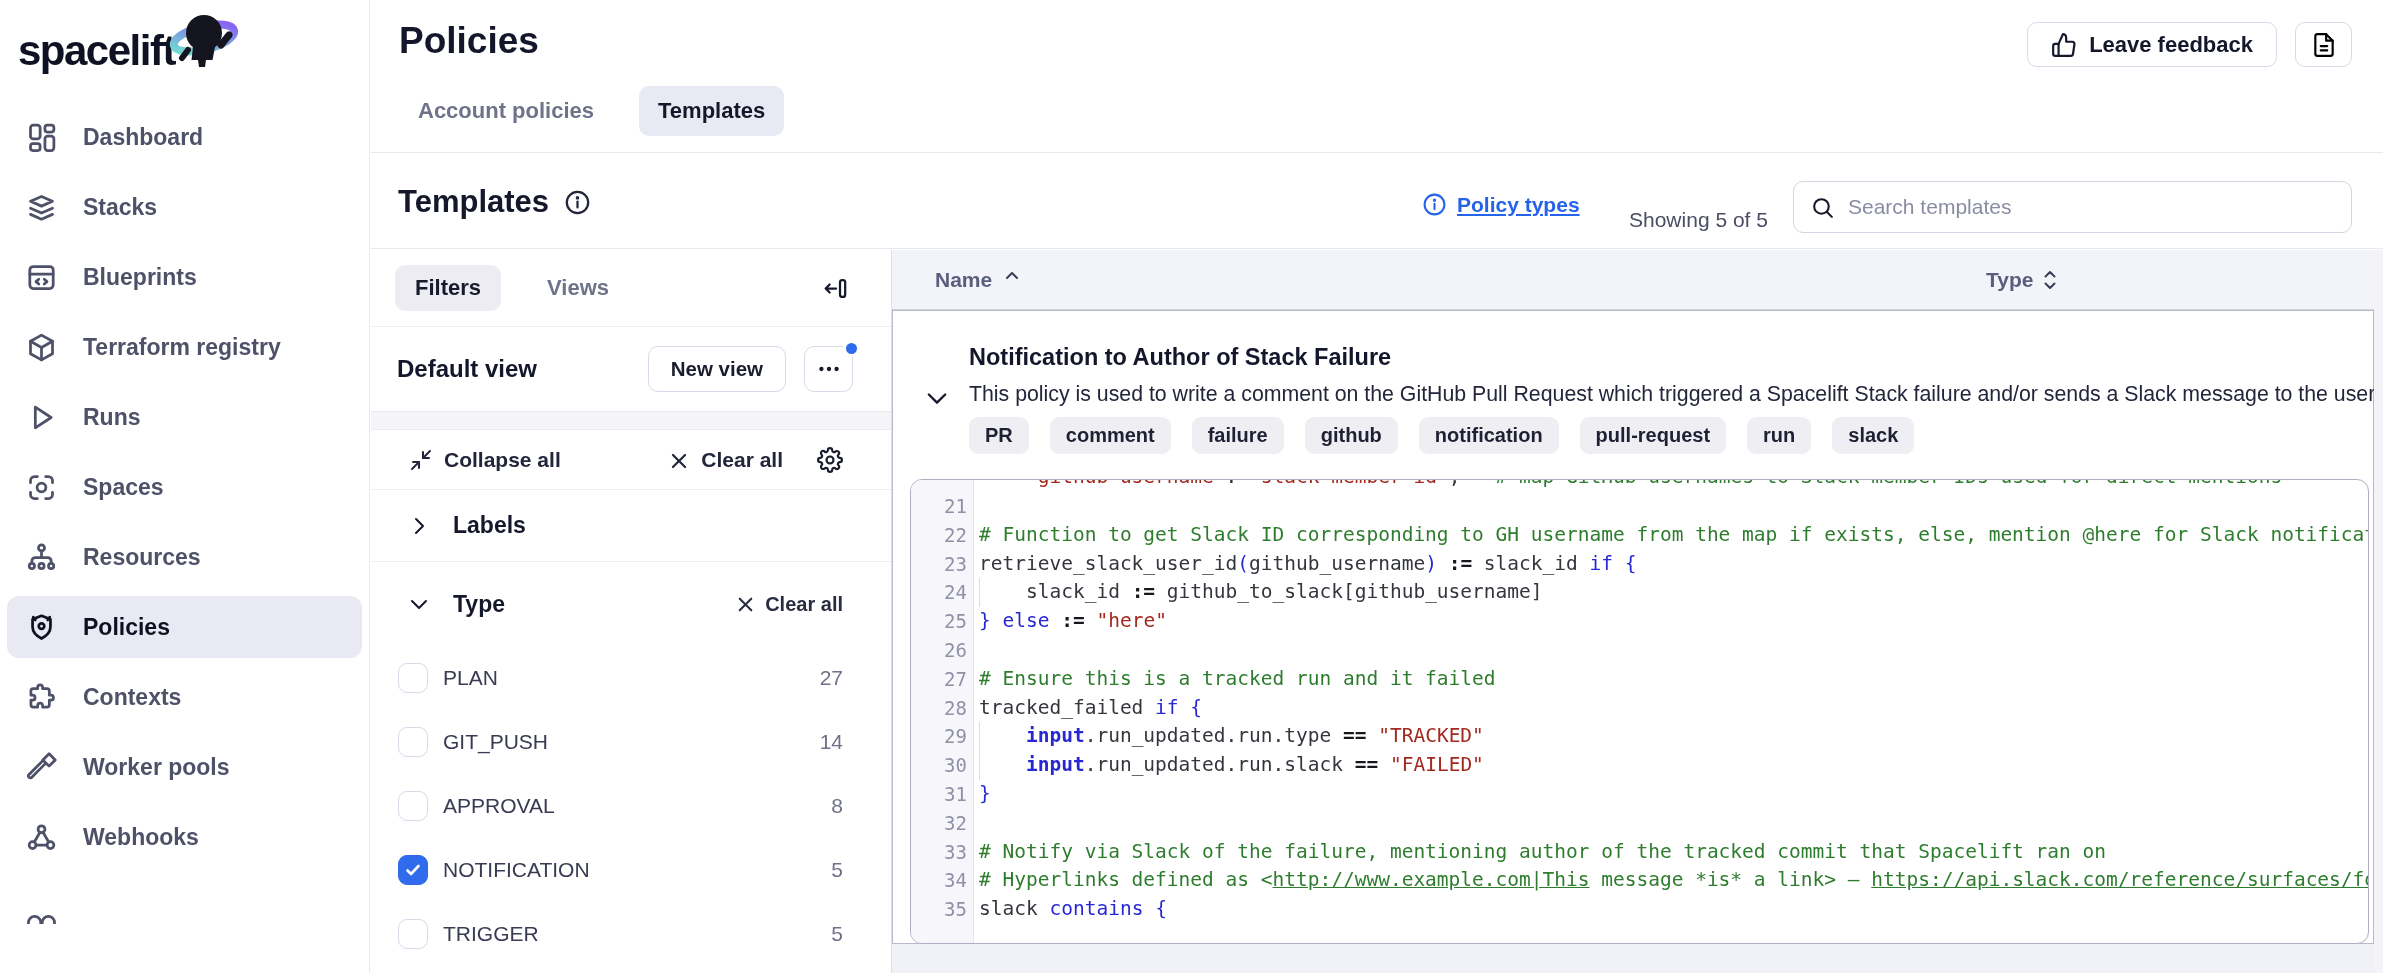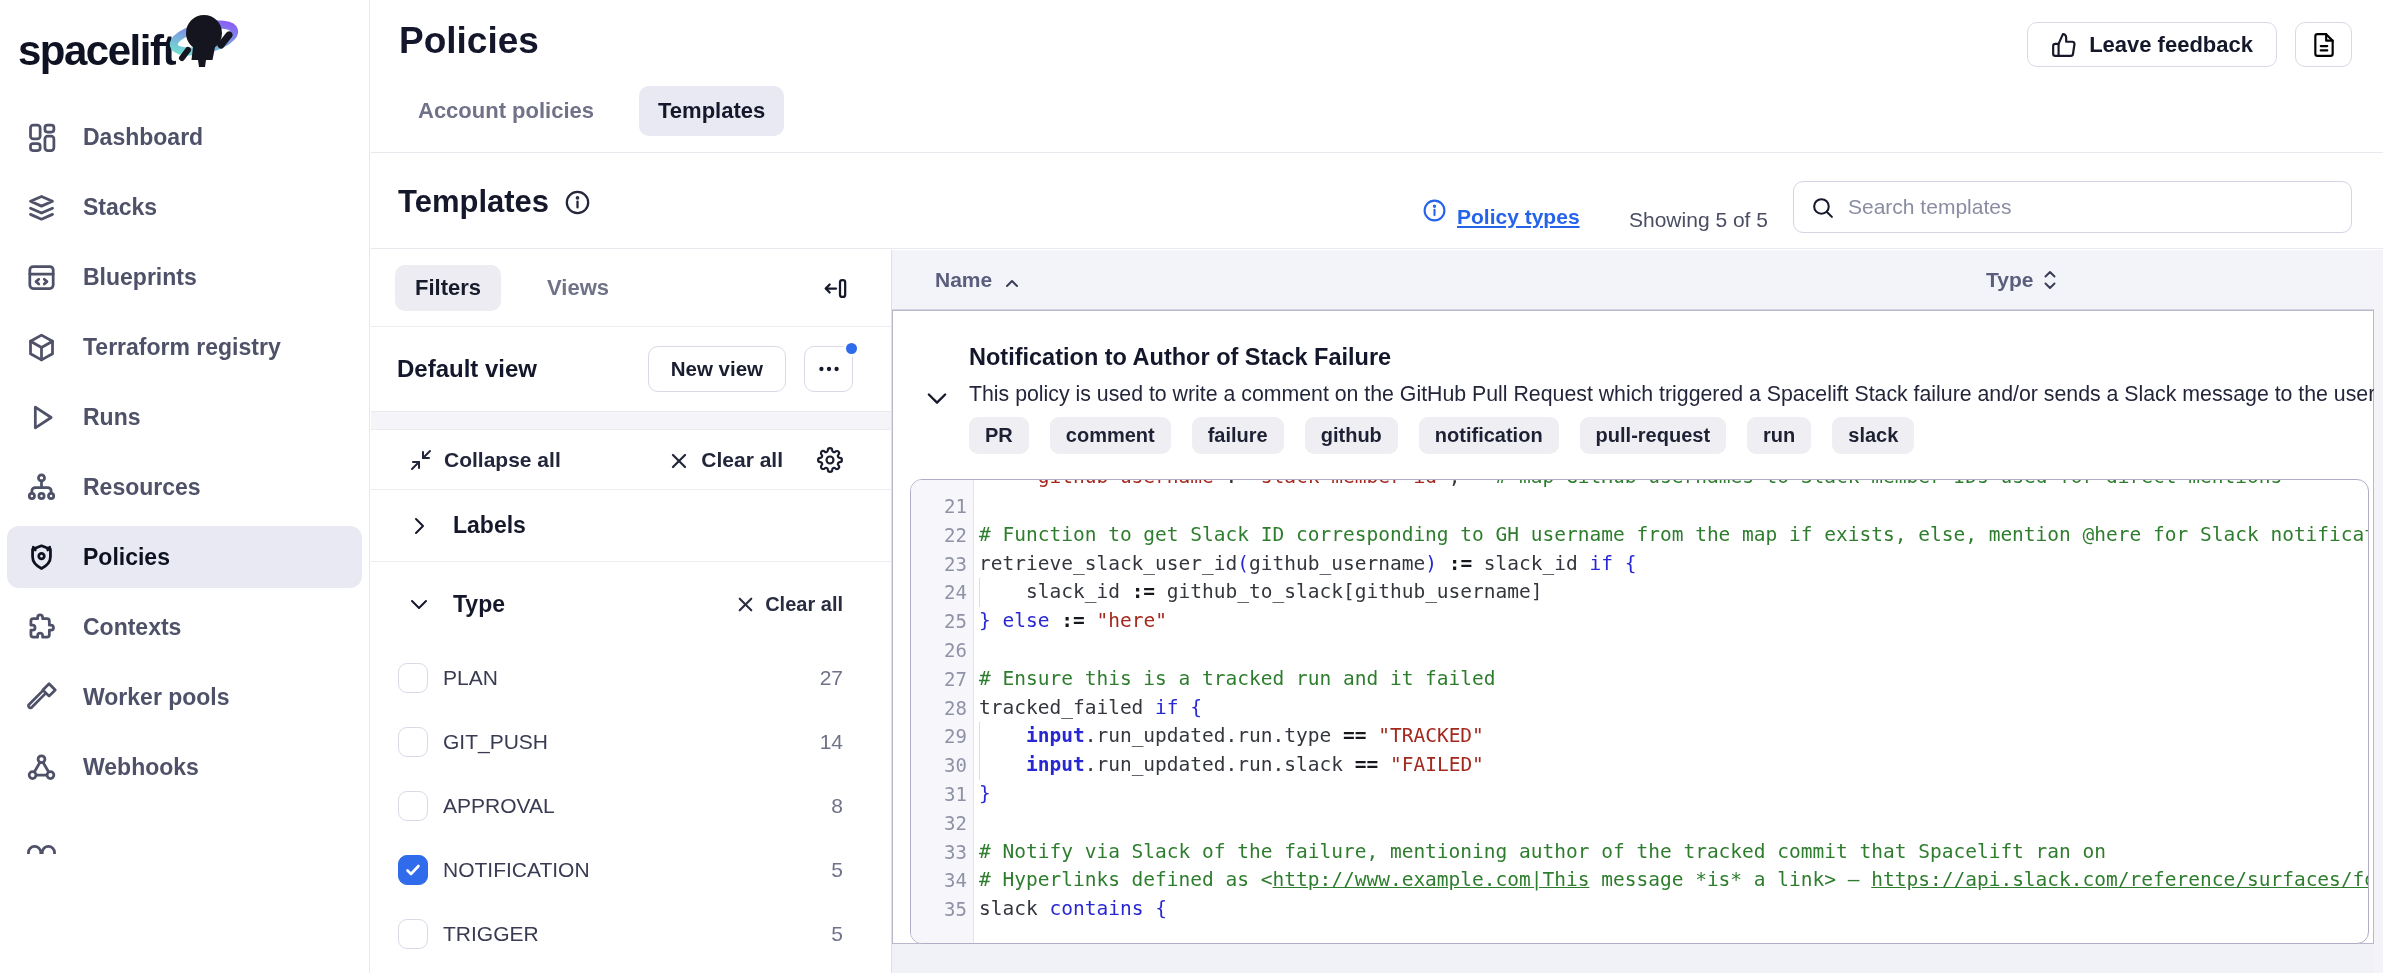--- a/index.html
+++ b/index.html
@@ -26,21 +26,21 @@
   .page-tab { font-size:22px; font-weight:600; color:#6F7288; padding:12px 19px; border-radius:10px; cursor:pointer; white-space:nowrap; }
   .page-tab.active { background:#E9E9F3; color:#15182B; }
   .btn { display:inline-flex; align-items:center; gap:12px; border:1px solid #D9D9E8; border-radius:10px; background:#fff; cursor:pointer; font-family:inherit; }
   .btn-feedback { position:absolute; right:106px; top:22px; height:45px; padding:0 23px; font-size:22px; font-weight:700; color:#15182B; }
   .btn-doc { position:absolute; right:31px; top:22px; width:57px; height:45px; justify-content:center; }
 
   
   .toolbar { position:absolute; top:154px; left:0; right:0; height:95px; border-bottom:1px solid #E8E8EF; background:#fff; }
   .tb-heading { position:absolute; left:27px; top:30px; display:flex; align-items:center; gap:15px; font-size:31px; font-weight:800; color:#15182B; }
   .policy-types { position:absolute; left:1051px; top:38px; display:flex; align-items:center; gap:10px; color:#2563EB; font-size:21px; font-weight:600; cursor:pointer; }
-  .policy-types .pt-label { text-decoration:underline;margin-top:13px; }
+  .policy-types .pt-label { text-decoration:underline; }
   .showing { position:absolute; left:1258px; top:54px; color:#4A4D63; font-size:21px; }
   .search-box { position:absolute; left:1422px; top:27px; width:559px; height:52px; border:1px solid #D4D4E5; border-radius:10px; display:flex; align-items:center; padding:0 16px; gap:13px; background:#fff; }
   .search-box input { border:none; outline:none; flex:1; font-size:21px; font-family:inherit; color:#1A1D2E; background:transparent; }
   .search-box input::placeholder { color:#8A8DA2; }
 
   
   .filter-panel { position:absolute; top:250px; left:0; width:521px; bottom:0; background:#fff; border-right:1px solid #DFDFE9; }
   .fp-tabs { height:77px; border-bottom:1px solid #ECECF2; display:flex; align-items:center; gap:26px; padding:0 24px; position:relative; }
   .fp-tab { font-size:22px; font-weight:600; color:#6F7288; padding:10px 20px; border-radius:10px; cursor:pointer; }
   .fp-tab.active { background:#ECECF2; color:#181B2C; }
@@ -62,21 +62,21 @@
   .fp-sec-clear { margin-left:auto; display:flex; align-items:center; gap:9px; font-size:20px; font-weight:600; color:#2A2D42; cursor:pointer; }
   .fp-option { height:64px; display:flex; align-items:center; padding:0 48px 0 27px; cursor:pointer; }
   .checkbox { width:30px; height:30px; border-radius:9px; border:1.5px solid #D9D9E8; background:#fff; display:inline-flex; align-items:center; justify-content:center; flex:none; }
   .checkbox.checked { background:#2F6BEA; border-color:#2F6BEA; }
   .opt-label { margin-left:15px; font-size:21px; color:#383B52; }
   .opt-count { margin-left:auto; font-size:21px; color:#6F7288; }
 
   
   .table-area { position:absolute; top:250px; left:521px; right:0; bottom:0; background:#fff; }
   .table-header { height:60px; background:#F3F3FA; border-bottom:1px solid #D2D2E0; position:relative; display:flex; align-items:center; font-size:21px; font-weight:600; color:#5A5D7C; }
-  .th-name { margin-left:43px; display:flex; align-items:flex-end; gap:12px; cursor:pointer; }
+  .th-name { margin-left:43px; display:flex; align-items:flex-start; gap:12px; cursor:pointer; }
   .th-type { position:absolute; left:1094px; display:flex; align-items:center; gap:9px; cursor:pointer; }
   .right-strip { position:absolute; top:0; right:0; width:9px; bottom:0; background:#F4F4F8; }
   .bottom-band { position:absolute; top:694px; left:0; right:9px; bottom:0; background:#F1F1F8; }
   .row-card { position:absolute; top:60px; left:0; right:9px; height:634px; border:1px solid #B9B9CC; background:#fff; }
   .expander { position:absolute; left:30px; top:73px; cursor:pointer; display:inline-flex; }
   .row-title { position:absolute; left:76px; top:33px; font-size:23.5px; font-weight:800; color:#14172B; }
   .row-desc { position:absolute; left:76px; top:71px; font-size:21.3px; color:#23263B; white-space:nowrap; }
   .row-tags { position:absolute; left:76px; top:106px; display:flex; gap:21px; }
   .tag { background:#EFEFF3; border-radius:9px; padding:7px 16px; font-size:20px; font-weight:600; color:#1E2134; white-space:nowrap; }
 
@@ -166,20 +166,32 @@
           </span>
           <span>Terraform registry</span>
         </div>
         <div class="side-item">
           <span class="icon">
             <svg class="stroke" viewBox="0 0 24 24" stroke-width="1.9">
               <path d="M7.5 4.5 19 12 7.5 19.5z"></path>
             </svg>
           </span>
           <span>Runs</span>
+        </div>
+        <div class="side-item">
+          <span class="icon">
+            <svg class="stroke" viewBox="0 0 24 24" stroke-width="1.9">
+              <path d="M9 4H7a3 3 0 0 0-3 3v1.5"></path>
+              <path d="M15 4h2a3 3 0 0 1 3 3v1.5"></path>
+              <path d="M9 20H7a3 3 0 0 1-3-3v-1.5"></path>
+              <path d="M15 20h2a3 3 0 0 0 3-3v-1.5"></path>
+              <circle cx="12" cy="12" r="3.2"></circle>
+            </svg>
+          </span>
+          <span>Spaces</span>
         </div>
         <div class="side-item">
           <span class="icon">
             <svg class="stroke" viewBox="0 0 24 24" stroke-width="1.9">
               <circle cx="12" cy="5" r="2.2"></circle>
               <path d="M12 7.2V12"></path>
               <path d="M5 16v-1.5a2.5 2.5 0 0 1 2.5-2.5h9A2.5 2.5 0 0 1 19 14.5V16"></path>
               <circle cx="5" cy="18.2" r="1.9"></circle>
               <circle cx="12" cy="18.2" r="1.9"></circle>
               <circle cx="19" cy="18.2" r="1.9"></circle>

